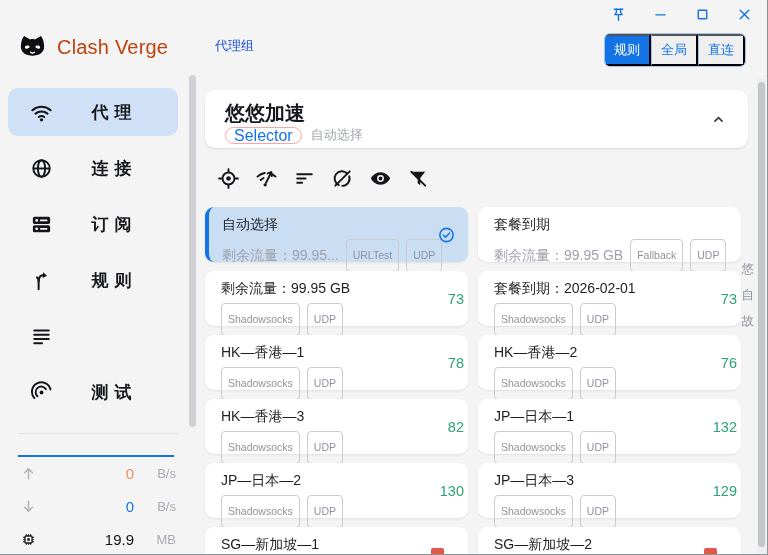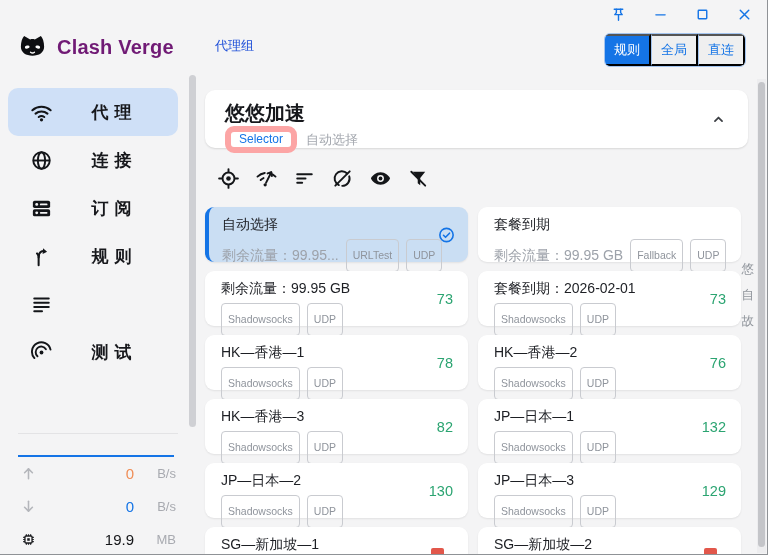--- a/index.html
+++ b/index.html
@@ -6,23 +6,23 @@
   html,body{background:#ddd}
   body{font-family:"Liberation Sans","DejaVu Sans",sans-serif;-webkit-font-smoothing:antialiased}
   .window{position:relative;width:768px;height:555px;background:#f4f4f5;overflow:hidden;
           border-right:1px solid #8f9296;border-bottom:1px solid #8f9296}
 
   
   .sidebar{position:absolute;left:0;top:0;width:196px;height:100%}
   .brand{position:absolute;top:32px;left:17px;display:flex;align-items:center;gap:9px}
   .brand-logo{width:31px;height:31px;color:#0d0e11}
   .brand-logo svg{width:100%;height:100%}
-  .brand-name{font-size:20px;font-weight:700;color:#701a75;letter-spacing:.2px}
+  .brand-name{font-size:20px;font-weight:400;color:#c2410c;letter-spacing:.2px}
   .nav{position:absolute;top:88px;left:8px;width:170px}
-  .nav-item{height:48px;border-radius:10px;display:flex;align-items:center;padding-left:22px;margin-bottom:0;cursor:pointer}
+  .nav-item{height:48px;border-radius:10px;display:flex;align-items:center;padding-left:22px;margin-bottom:8px;cursor:pointer}
   .nav-item.active{background:#cfe0f7}
   .nav-icon{width:23px;height:23px;color:#131519;flex:none}
   .nav-icon svg{width:100%;height:100%}
   .nav-label{flex:1;text-align:center;font-size:17px;font-weight:700;letter-spacing:6px;text-indent:6px;color:#17181c;padding-right:8px}
   .sb-divider{position:absolute;left:18px;right:18px;top:433px;height:1px;background:#e3e3e5}
   .traffic-line{position:absolute;left:18px;right:22px;top:455px;height:2px;background:var(--accent)}
   .traffic{position:absolute;top:457px;left:0;right:0}
   .t-row{display:grid;grid-template-columns:26px 1fr 40px;align-items:center;height:33px;padding:0 20px}
   .t-icon{width:17px;height:17px;color:#b4b6bb}
   .t-icon.dark{color:#1c1d21}
@@ -40,37 +40,37 @@
   .wc-btn svg{width:17px;height:17px}
   .modes{position:absolute;top:33px;right:21px;display:flex;border:1px solid #a3c4ef;border-radius:6px;overflow:hidden;background:#fdfdfe}
   .mode-btn{padding:5px 9px;font-size:13px;line-height:18px;color:var(--accent);border-left:1px solid #a3c4ef;cursor:pointer}
   .mode-btn:first-child{border-left:none}
   .mode-btn.active{background:var(--accent);color:#fff}
 
   .group-card{position:absolute;left:9px;top:90px;width:543px;height:58px;background:#fff;border-radius:10px;
               box-shadow:0 1px 2px rgba(0,0,0,.12);cursor:pointer}
   .g-name{position:absolute;left:20px;top:10px;font-size:20px;font-weight:700;color:#17181c}
   .g-sub{position:absolute;left:20px;top:36px;display:flex;align-items:center;gap:9px}
-  .g-badge{font-size:12px;color:var(--accent);border:6px solid #fca5a5;border-radius:9px;padding:1px 8px;line-height:13px}
+  .g-badge{font-size:16px;color:var(--accent);border:1px solid #fca5a5;border-radius:9px;padding:1px 8px;line-height:13px}
   .g-current{font-size:13px;color:#a3a7ae}
   .g-chevron{position:absolute;right:16px;top:15px;width:28px;height:28px;display:flex;align-items:center;justify-content:center;color:#3c3f44;cursor:pointer}
   .g-chevron svg{width:19px;height:19px}
 
   .toolbar{position:absolute;left:21px;top:163px;display:flex;gap:15px}
   .tb-btn{width:23px;height:34px;display:flex;align-items:center;justify-content:center;color:#141619;cursor:pointer}
   .tb-btn svg{width:23px;height:23px}
 
   .grid{position:absolute;left:9px;top:207px;width:536px;display:grid;grid-template-columns:1fr 1fr;gap:9px 10px;grid-auto-rows:55px}
   .card{position:relative;background:#fff;border-radius:9px;padding:8px 14px 0 16px;box-shadow:0 1px 2px rgba(0,0,0,.08);cursor:pointer}
   .card.selected{background:var(--sel-bg);border-left:4px solid var(--accent);padding-left:13px}
   .p-title{font-size:14px;color:#1d1f24;font-weight:500;white-space:nowrap;overflow:hidden;line-height:19px}
   .p-sub{margin-top:5px;display:flex;align-items:center;gap:7px;white-space:nowrap}
   .p-desc{font-size:14px;color:#9da2aa}
   .badge{font-size:10.5px;color:#8f949c;border:1px solid #c9cbd0;border-radius:4px;padding:9px 6px;line-height:13px}
-  .p-delay{position:absolute;right:15px;top:50%;transform:translateY(-50%);font-size:14.5px;color:var(--green)}
+  .p-delay{position:absolute;right:4px;top:50%;transform:translateY(-50%);font-size:14.5px;color:var(--green)}
   .p-check{position:absolute;right:12px;top:50%;transform:translateY(-50%);width:19px;height:19px;color:var(--accent)}
   .p-check svg{width:100%;height:100%}
   .red-sliver{position:absolute;right:24px;top:21px;width:13px;height:8px;background:var(--red);border-radius:2px}
 
   .scroll-index{position:absolute;right:13px;top:262px;display:flex;flex-direction:column;gap:12px;align-items:center}
   .si-item{font-size:12.5px;color:#8f949b;cursor:pointer;line-height:14px}
   .main-scrollbar{position:absolute;right:1px;top:79px;bottom:1px;width:9px;background:#ededef;cursor:pointer}
   .ms-thumb{position:absolute;left:1px;right:1px;top:3px;bottom:6px;background:#c4c5c9;border-radius:4px}
 </style>
 </head>

